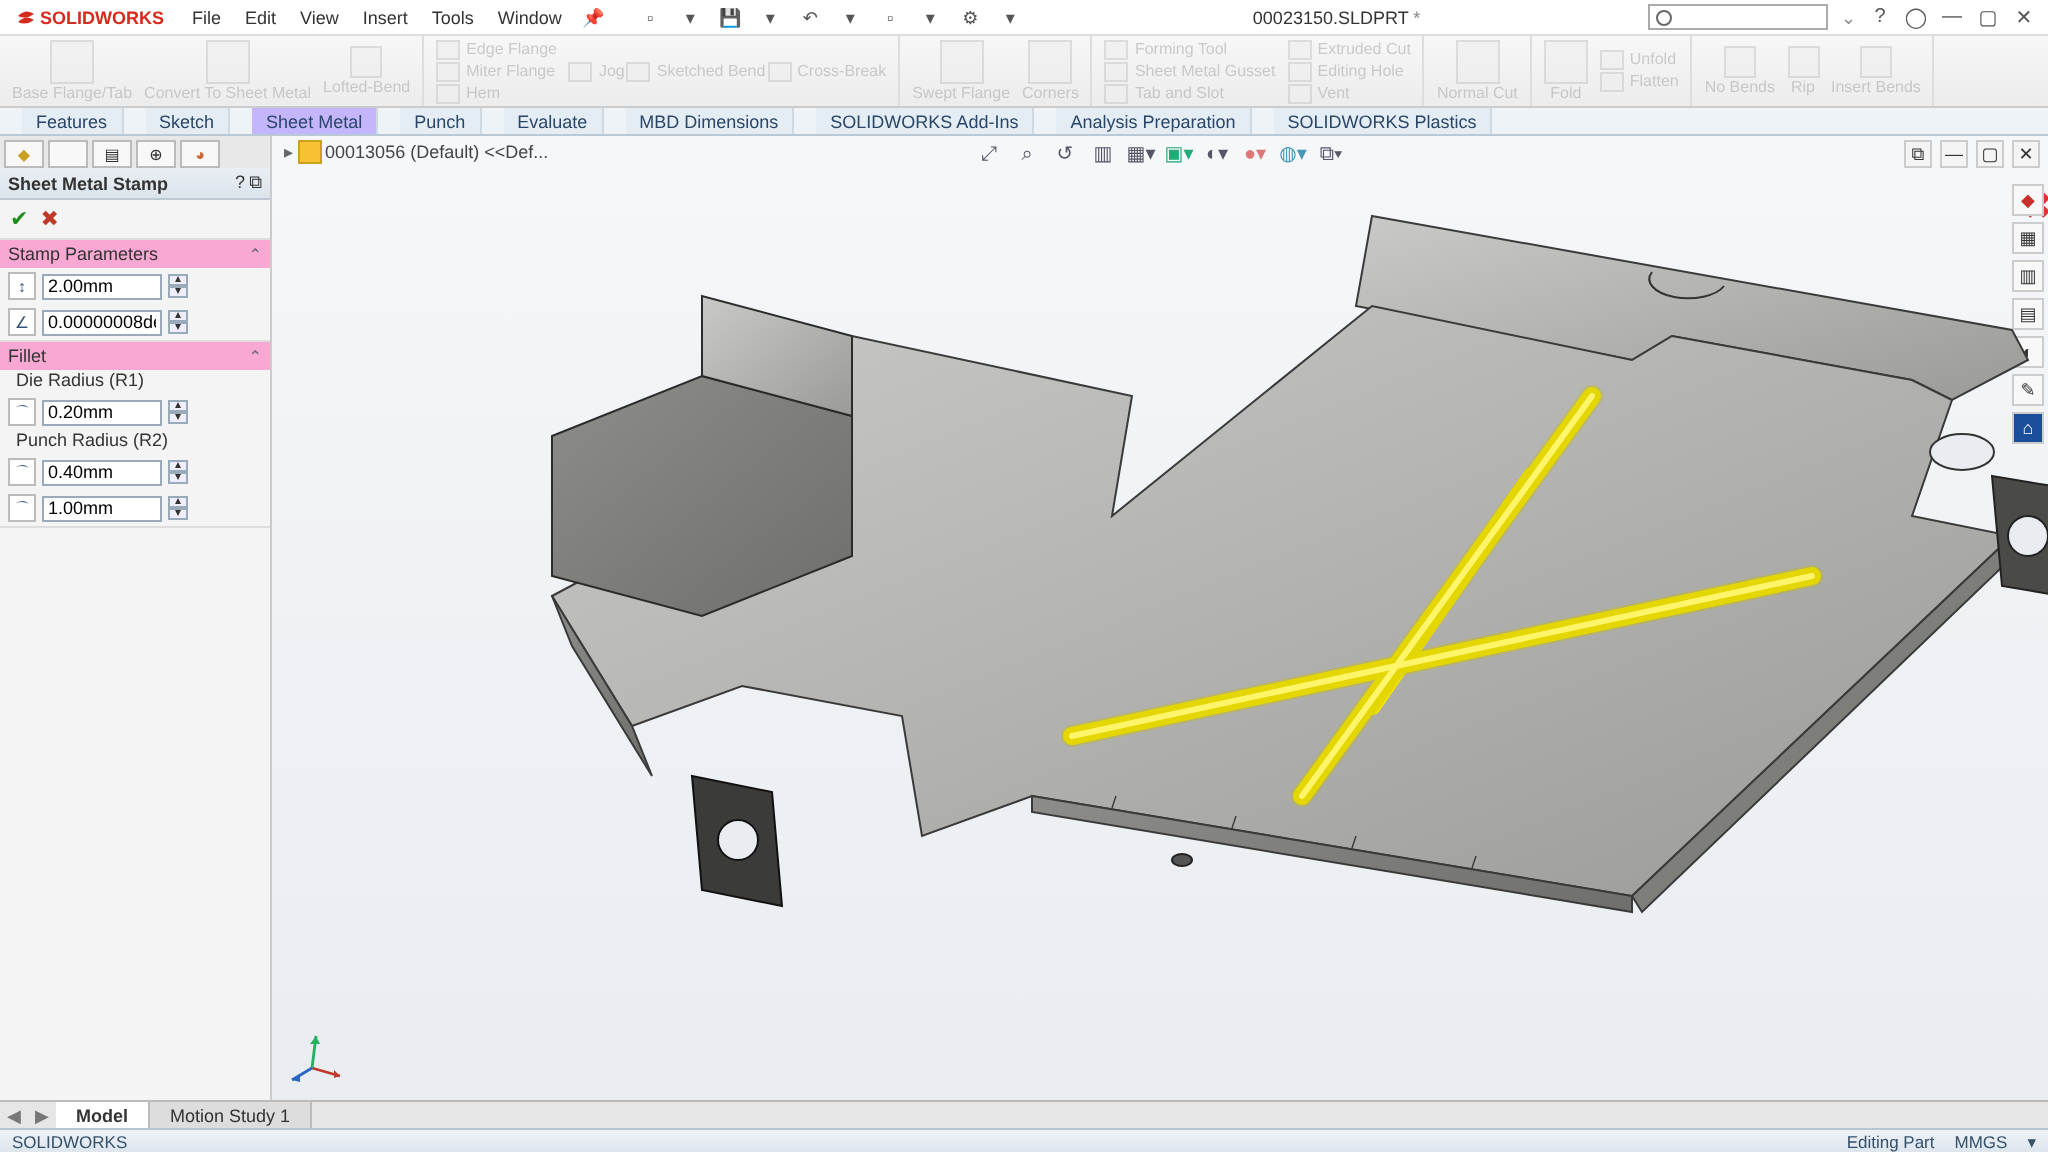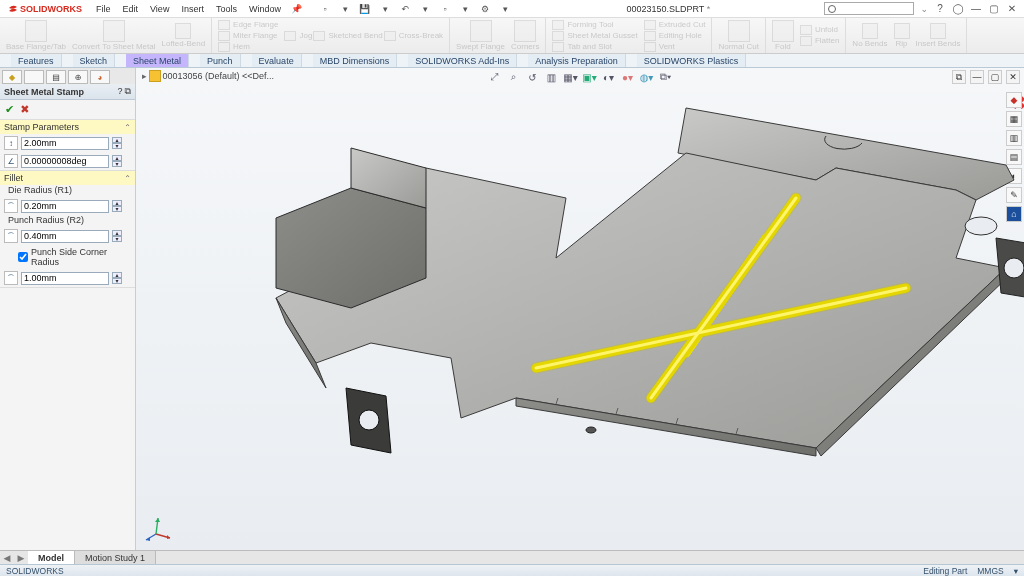--- a/index.html
+++ b/index.html
@@ -34,25 +34,25 @@
 .main { display:flex; height: calc(100% - 18px - 36px - 14px - 14px - 12px); }
 .side { width:136px; background:#f4f4f4; border-right:1px solid #ccc; display:flex; flex-direction:column;}
 .side-tabs{ height:16px; display:flex; gap:2px; padding:2px; background:#e8e8e8;}
 .side-tabs .sic{ width:20px;height:14px;border:1px solid #bbb;background:#f8f8f8;display:flex;align-items:center;justify-content:center;font-size:8px;}
 .pm-title{ background:linear-gradient(#e9eef3,#dbe4ec); padding:2px 4px; display:flex;align-items:flex-end;justify-content:space-between;border-bottom:1px solid #bcc8d4;font-size:9px;}
 .pm-title .help{display:flex;gap:2px;}
 .pm-ok{ padding:3px 5px; display:flex;gap:6px; border-bottom:1px solid #ddd;}
 .pm-ok .chk{ color:#1a8f1a; font-size:11px;}
 .pm-ok .xx{ color:#c0392b; font-size:11px;}
 .pm-sec{ border-bottom:1px solid #ddd;}
-.pm-sec .hdr{ background:#fef9c3; padding:2px 4px; display:flex; justify-content:space-between; align-items:center; font-size:9px;}
+.pm-sec .hdr{ background:#f9a8d4; padding:2px 4px; display:flex; justify-content:space-between; align-items:center; font-size:9px;}
 .pm-sec .hdr .caret{ font-size:8px;color:#667;}
 .pm-row{ display:flex; align-items:center; gap:3px; padding:2px 4px;}
 .pm-row .ric{ width:14px;height:14px;border:1px solid #bbb;background:#fff;display:flex;align-items:center;justify-content:center;font-size:8px;color:#357;}
-.pm-row input[type=text]{ width:88px;height:13px;font-size:9px;padding:0 2px;border:1px solid #9ab;}
+.pm-row input[type=text]{ width:60px;height:13px;font-size:9px;padding:0 2px;border:1px solid #9ab;}
 .pm-row .spin{ display:flex;flex-direction:column;}
 .pm-row .spin div{ width:10px;height:6px;border:1px solid #9ab;font-size:6px;line-height:5px;text-align:center;background:#eef;}
 .pm-sub{ padding:0 4px 2px 8px; font-size:9px; color:#333;}
 .pm-chk{ display:flex;align-items:center;gap:3px;padding:2px 4px 2px 18px;font-size:9px;}
 .pm-chk input{ width:10px;height:10px;}
 
 
 .vp { flex:1; position:relative; background: linear-gradient(180deg,#f5f7f9 0%, #e9edf1 100%); overflow:hidden;}
 .crumb{ position:absolute; top:2px; left:6px; font-size:9px; color:#444; display:flex;align-items:center;gap:2px;}
 .crumb .bic{width:12px;height:12px;background:#f6c233;border:1px solid #caa020;}
@@ -321,24 +321,20 @@
       </div>
       <div class="pm-sub">Punch Radius (R2)</div>
       <div class="pm-row">
         <div class="ric">⌒</div>
         <input type="text" value="0.40mm" style="">
         <div class="spin">
             <div>▴</div>
             <div>▾</div>
           </div>
       </div>
-      <div class="pm-chk">
-        <input type="checkbox" checked="" style="">
-        <label>Punch Side Corner Radius</label>
-      </div>
       <div class="pm-row">
         <div class="ric">⌒</div>
         <input type="text" value="1.00mm" style="">
         <div class="spin">
             <div>▴</div>
             <div>▾</div>
           </div>
       </div>
     </div>
   </div>

